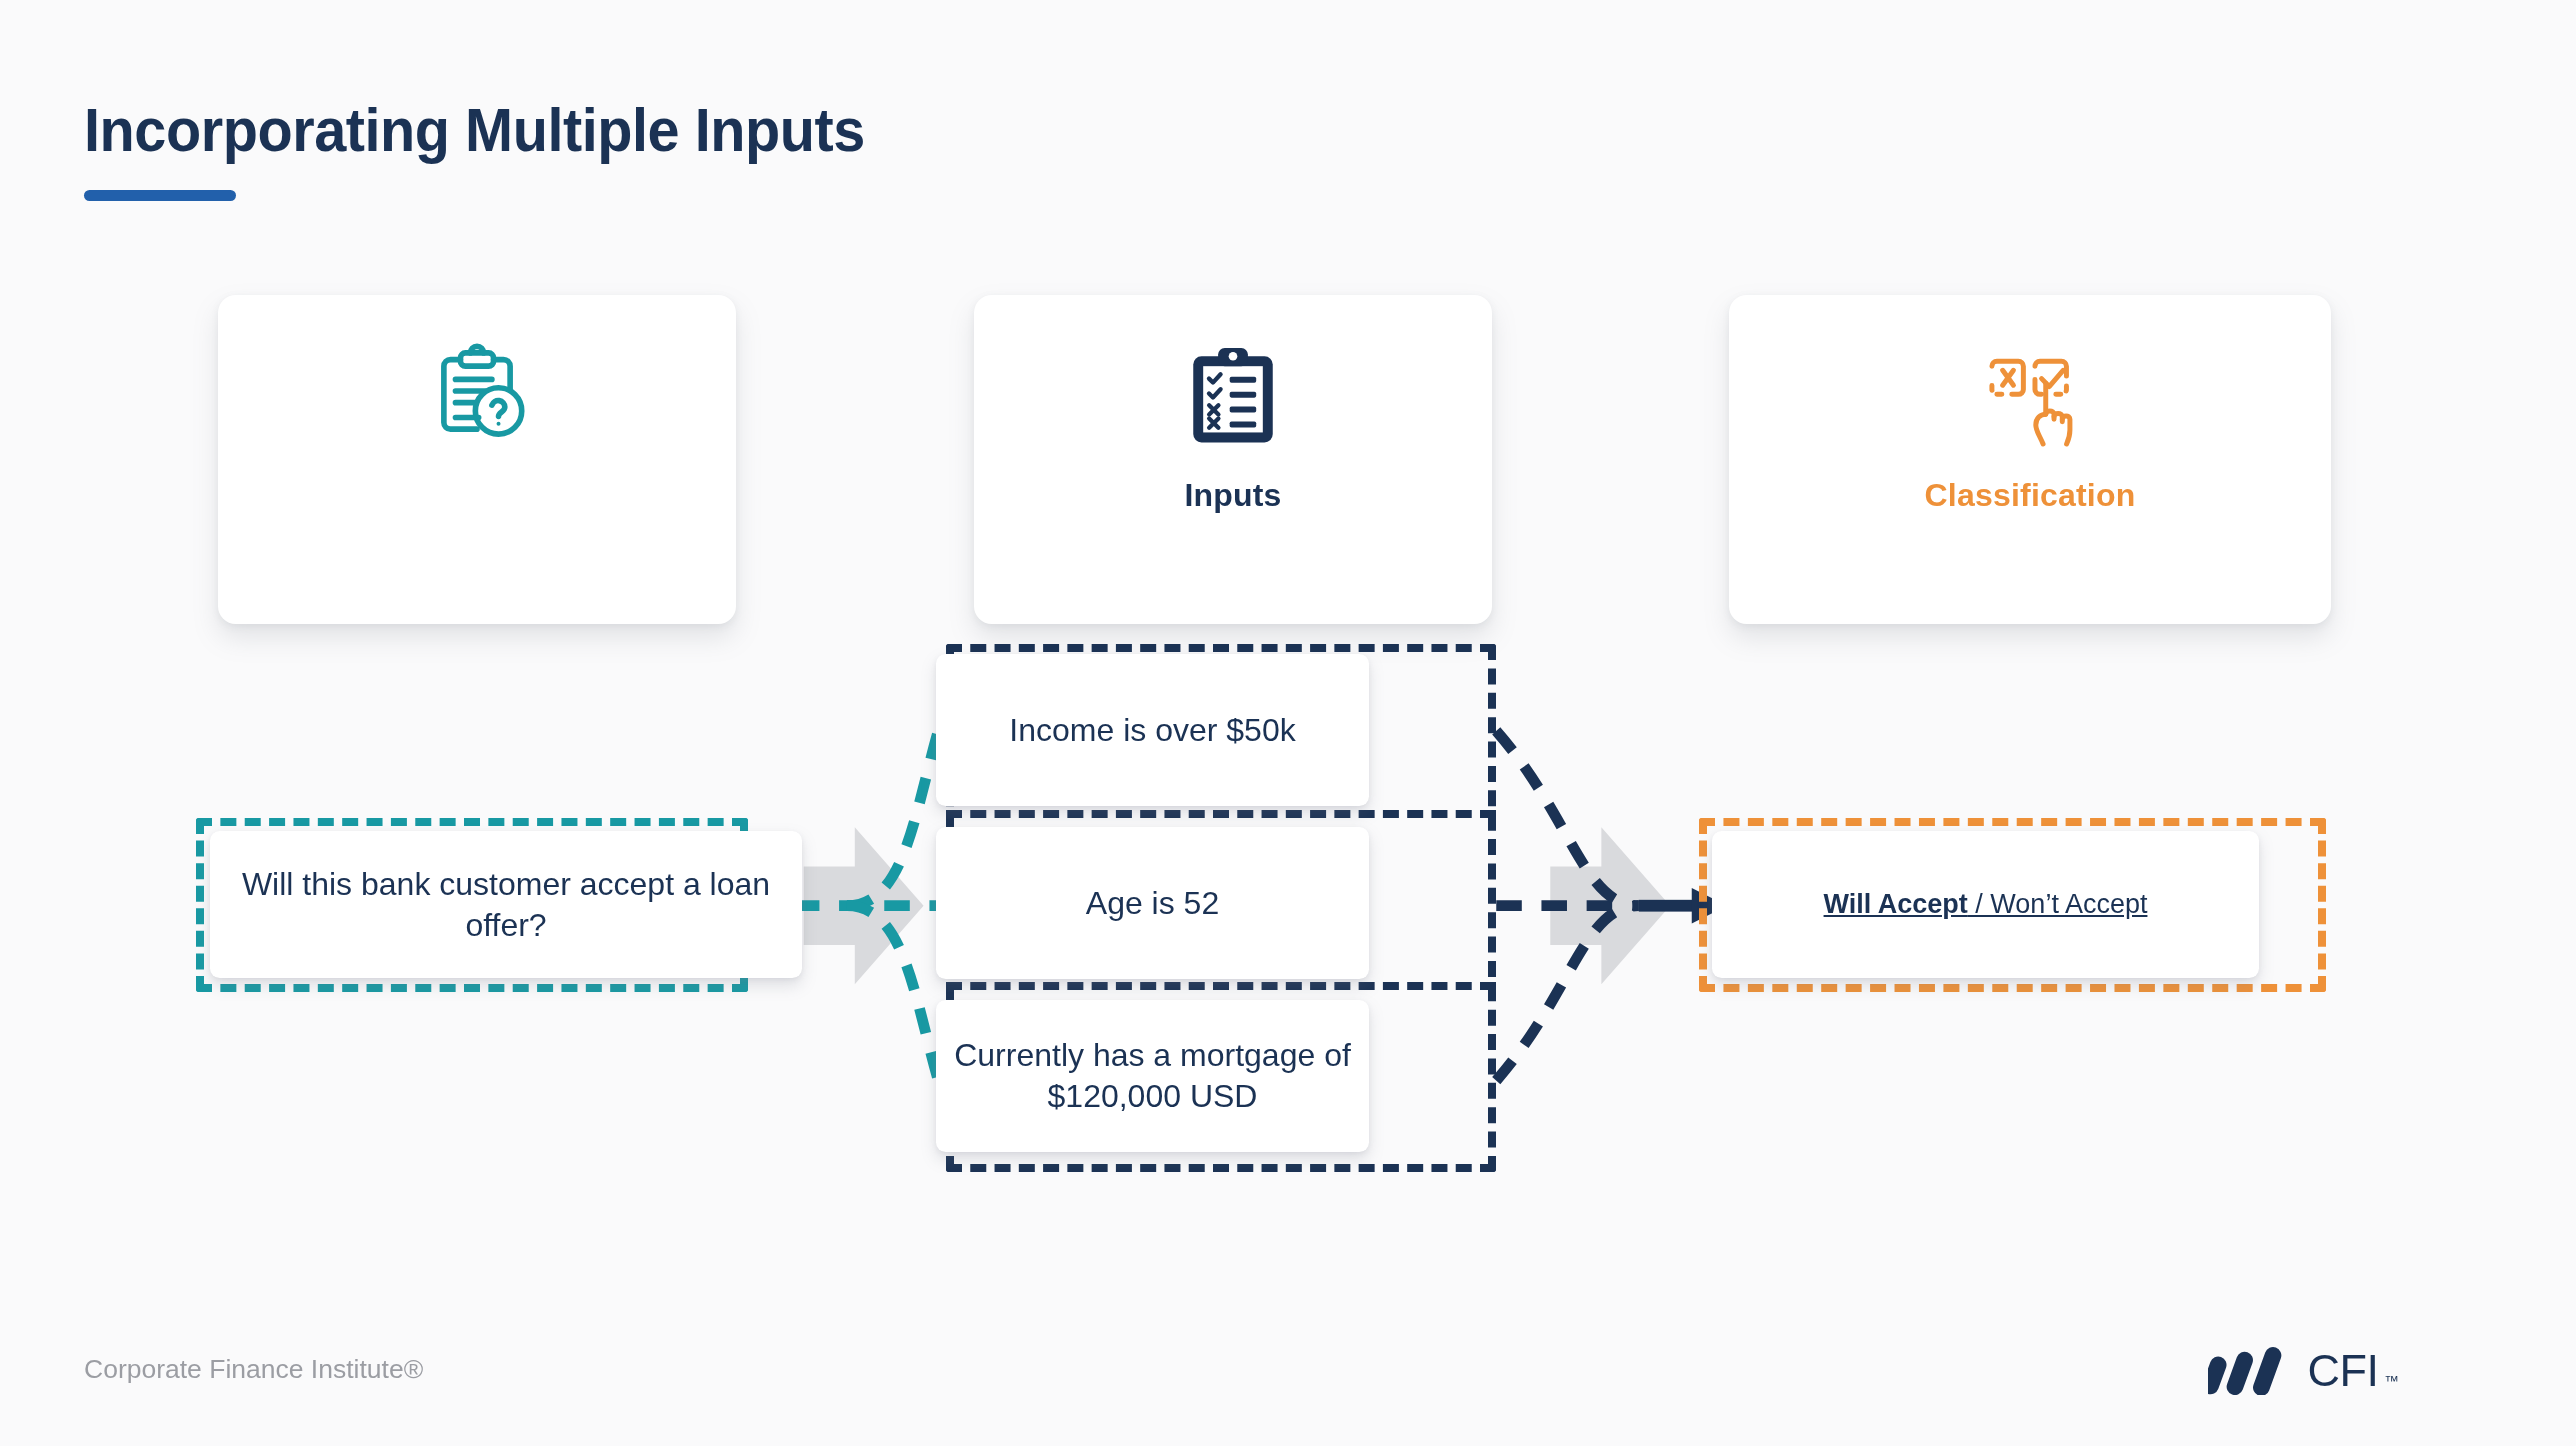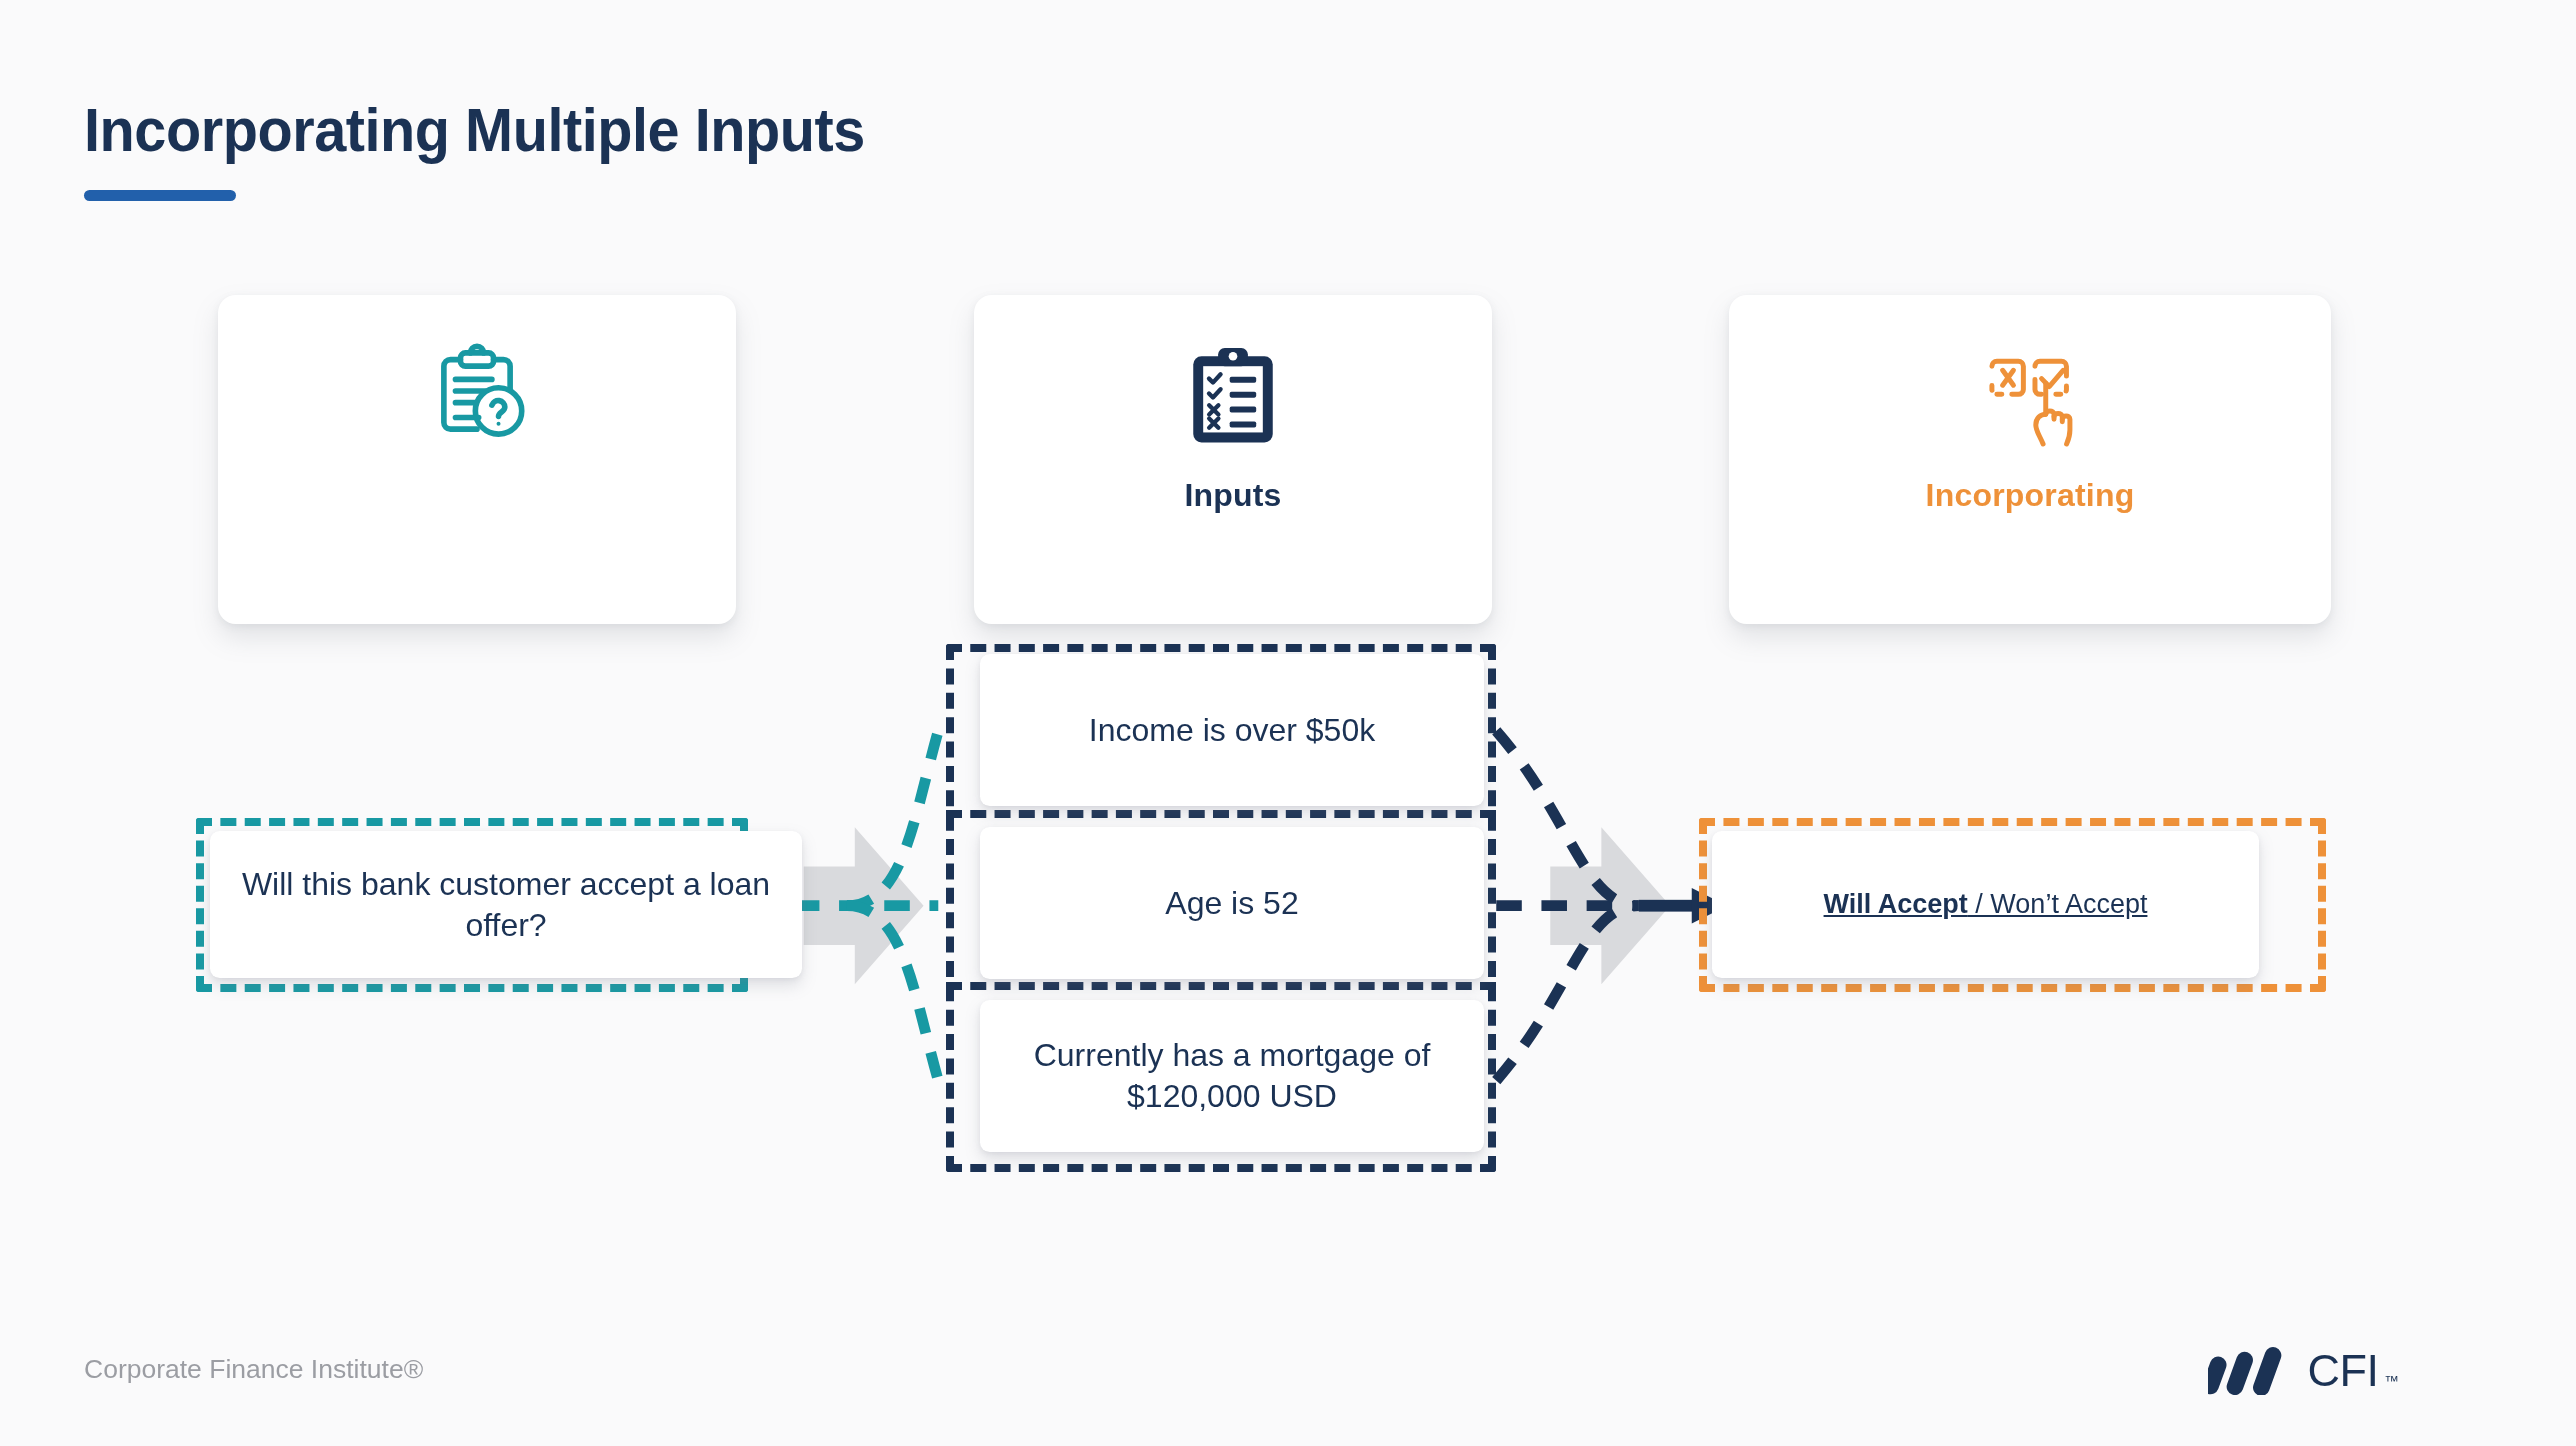--- a/index.html
+++ b/index.html
@@ -126,22 +126,22 @@
     position: absolute;
     left: 946px;
     width: 550px;
     height: 0;
     border-top: 8.8px dashed #1b3254;
   }
   #input-div-1 { top: 810px; }
   #input-div-2 { top: 982px; }
 
   .input-inner {
-    left: 980px;
-    width: 504px;
+    left: 936px;
+    width: 433px;
     height: 152px;
   }
   #input-inner-0 { top: 654px; }
   #input-inner-1 { top: 827px; }
   #input-inner-2 { top: 1000px; }
 
   
   #class-dash {
     left: 1699px;
     top: 818px;
@@ -257,21 +257,21 @@
       <path d="M55 26v2a3 3 0 0 1-3 3h-6" stroke-dasharray="3 4"></path>
       <path d="M36 22v6a3 3 0 0 0 3 3h1"></path>
       <path d="M40 21.5l4.6 4.8L53 16.5"></path>
       <path d="M42.5 24.5v18.5"></path>
       <path d="M42.5 43c0-2.6 5-2.6 5 0v3"></path>
       <path d="M47.5 44.5c0-2.6 5-2.6 5 0v3"></path>
       <path d="M52.5 46c0-2.6 4.6-2.6 4.6 0v6.5c0 4-2 8.5-2 8.5"></path>
       <path d="M42.5 43c-3.2 0-6 2.4-6 6.5 0 3.6 2.4 6.5 4.4 11.5"></path>
     </svg>
   </div>
-  <div class="card-label">Incorporating</div>
+  <div class="card-label">Classification</div>
 </div>
 
 <svg id="connectors" viewBox="0 0 2622 1472">
 
   <g fill="#d9dadd">
     <path d="M818 882 h52 v-40 l70 80 l-70 80 v-40 h-52 z"></path>
   </g>
 
   <g fill="#d9dadd">
     <path d="M1578 882 h52 v-40 l70 80 l-70 80 v-40 h-52 z"></path>

